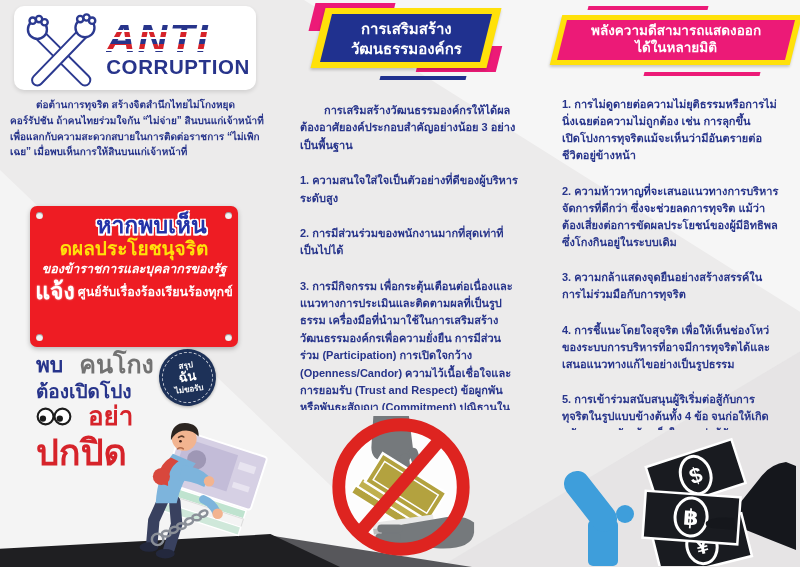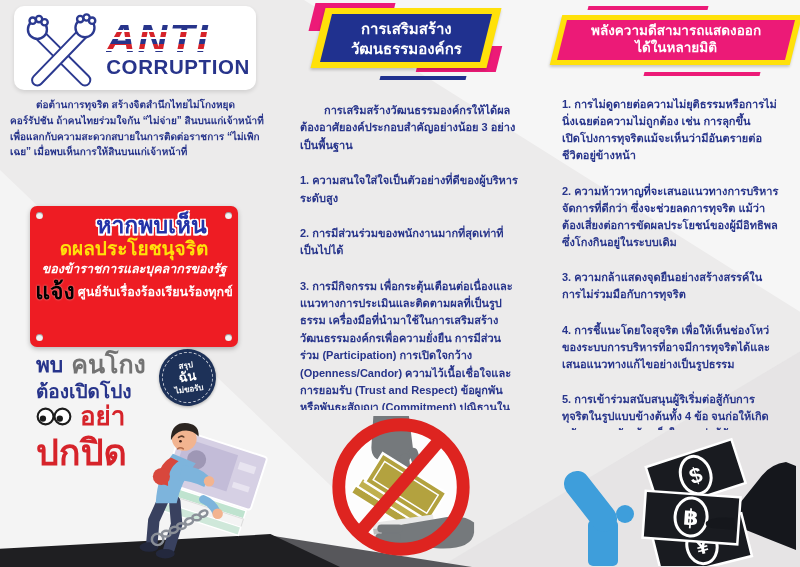--- a/index.html
+++ b/index.html
@@ -42,26 +42,26 @@
   .screw.tl{left:6px;top:6px;} .screw.tr{right:6px;top:6px;}
   .screw.bl{left:6px;bottom:6px;} .screw.br{right:6px;bottom:6px;}
   .ab-line1{
     font-size:23px;font-weight:800;color:#2433a8;line-height:1.05;
     text-shadow:-1.5px -1.5px 0 #fff,1.5px -1.5px 0 #fff,-1.5px 1.5px 0 #fff,1.5px 1.5px 0 #fff,0 2px 0 #fff;
     margin-left:35px;
   }
   .ab-line2{font-size:19px;font-weight:800;color:#ffe10a;line-height:1.25;}
   .ab-line3{font-size:12.5px;font-weight:bold;color:#fff;line-height:1.4;font-style:italic;}
   .ab-line4{display:flex;justify-content:center;align-items:center;gap:3px;margin-top:2px;}
-  .ab-line4-big{font-size:23px;font-weight:800;color:#000000;line-height:1;
+  .ab-line4-big{font-size:23px;font-weight:800;color:#ffffff;line-height:1;
     text-shadow:0 0 2px rgba(255,255,255,.7);}
   .ab-line4-rest{font-size:12.5px;font-weight:bold;color:#fff;}
   .ab-line5{font-size:12px;font-weight:bold;color:#fff;margin-top:2px;}
   .slogan{position:absolute;left:36px;top:351px;line-height:1.1;}
-  .sl-row{display:flex;align-items:center;gap:8px;}
+  .sl-row{display:flex;align-items:center;gap:16px;}
   .sl-dark{color:#27348b;font-weight:800;font-size:21px;}
   .sl-red-big{color:#737373;font-weight:800;font-size:25px;}
   .sl-line2{color:#27348b;font-weight:800;font-size:19px;margin-top:3px;}
   .sl-line3{color:#d6232a;font-weight:800;font-size:26px;}
   .sl-line4{color:#d6232a;font-weight:800;font-size:36px;margin-top:2px;}
   .stamp{
     position:absolute;left:159px;top:349px;width:57px;height:57px;border-radius:50%;
     background:#1d3158;transform:rotate(-8deg);color:#fff;text-align:center;
     display:flex;flex-direction:column;justify-content:center;line-height:1.15;
     box-shadow:0 1px 3px rgba(0,0,0,.3);

